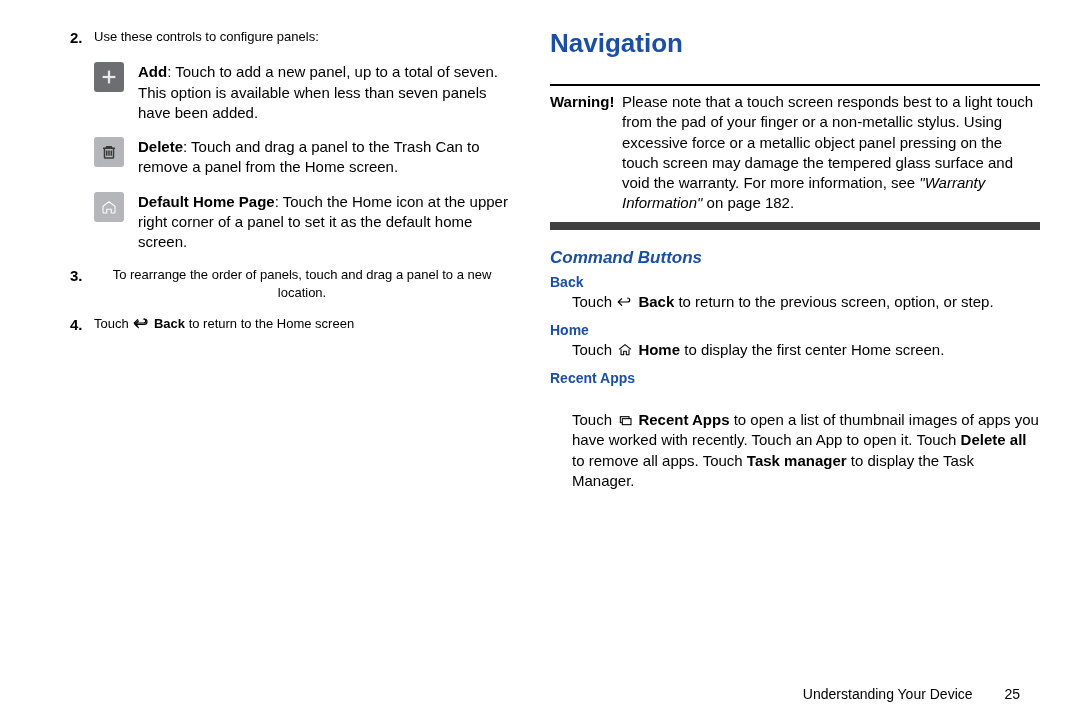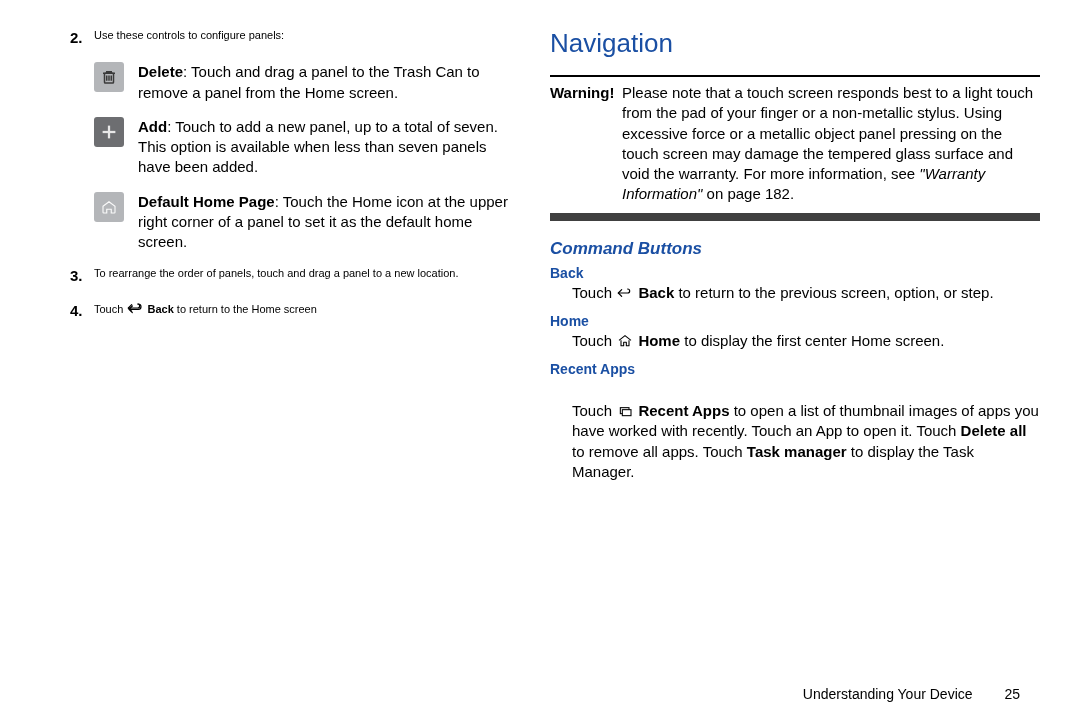--- a/index.html
+++ b/index.html
@@ -10,34 +10,34 @@
     gap: 40px;
     height: 100%;
     position: relative;
   }
   .col { flex: 1 1 0; }
   .col-left { max-width: 440px; }
   .col-right { max-width: 490px; }
 
   .step { display: flex; margin-bottom: 14px; }
   .step-num { font-weight: bold; min-width: 24px; font-size: 15px; line-height: 1.35; }
-  .step-body { font-size: 11px; line-height: 1.35; }
+  .step-body { font-size: 13px; line-height: 1.35; text-align: center; }
 
   .iconrow { display: flex; margin: 8px 0 14px 0; }
   .iconrow .icon-box {
     width: 30px; height: 30px; background: #b4b6b9; border-radius: 3px;
     display: flex; align-items: center; justify-content: center; flex: 0 0 30px;
     margin-right: 14px;
   }
   .iconrow .icon-box svg { width: 18px; height: 18px; }
   .iconrow .desc { font-size: 15px; line-height: 1.35; }
   .desc b { font-weight: bold; }
 
   .h1 {
-    font-size: 26px; font-weight: 400; color: #1a4fa3; margin-bottom: 16px;
+    font-size: 26px; font-weight: 700; color: #1a4fa3; margin-bottom: 25px;
     font-family: Arial, Helvetica, sans-serif;
   }
   .para { font-size: 15px; line-height: 1.35; margin-bottom: 10px; }
 
   .warnbox { border-top: 2px solid #000; border-bottom: 8px solid #404040; padding: 6px 0 8px 0; margin: 6px 0 18px 0; }
   .warn { display: flex; }
   .warn-label { font-weight: bold; font-size: 15px; line-height: 1.35; flex: 0 0 72px; }
   .warn-body { font-size: 15px; line-height: 1.35; }
   .warn-body .ital { font-style: italic; }
 
@@ -64,45 +64,45 @@
 <div class="page">
 
   <div class="col col-left">
 
     <div class="step">
       <div class="step-num">2.</div>
       <div class="step-body">Use these controls to configure panels:</div>
     </div>
 
     <div style="padding-left:24px;">
+
+      <div class="iconrow">
+        <div class="icon-box" style="background:#6d6e71;">
+          <svg viewBox="0 0 24 24" fill="none" stroke="#e8e8e8" stroke-width="3" stroke-linecap="square">
+            <line x1="12" y1="5" x2="12" y2="19"></line>
+              <line x1="5" y1="12" x2="19" y2="12"></line>
+          </svg>
+        </div>
+        <div class="desc">
+          <b>Add</b><span>: Touch to add a new panel, up to a total of seven. This option is available when less than seven panels have been added.</span>
+        </div>
+      </div>
 
       <div class="iconrow">
         <div class="icon-box">
           <svg viewBox="0 0 24 24" fill="none" stroke="#3a3a3a" stroke-width="2">
             <rect x="6" y="7" width="12" height="13" rx="1"></rect>
             <line x1="9" y1="10" x2="9" y2="17"></line>
               <line x1="12" y1="10" x2="12" y2="17"></line>
               <line x1="15" y1="10" x2="15" y2="17"></line>
             <path d="M4 7h16M9 7V5h6v2"></path>
           </svg>
         </div>
         <div class="desc">
           <b>Delete</b><span>: Touch and drag a panel to the Trash Can to remove a panel from the Home screen.</span>
-        </div>
-      </div>
-
-      <div class="iconrow">
-        <div class="icon-box" style="background:#6d6e71;">
-          <svg viewBox="0 0 24 24" fill="none" stroke="#e8e8e8" stroke-width="3" stroke-linecap="square">
-            <line x1="12" y1="5" x2="12" y2="19"></line>
-              <line x1="5" y1="12" x2="19" y2="12"></line>
-          </svg>
-        </div>
-        <div class="desc">
-          <b>Add</b><span>: Touch to add a new panel, up to a total of seven. This option is available when less than seven panels have been added.</span>
         </div>
       </div>
 
       <div class="iconrow">
         <div class="icon-box">
           <svg viewBox="0 0 24 24" fill="none" stroke="#fafafa" stroke-width="1.5">
             <path d="M4 11l8-6 8 6v8a1 1 0 0 1-1 1h-4v-5h-6v5H5a1 1 0 0 1-1-1z"></path>
           </svg>
         </div>
         <div class="desc">

